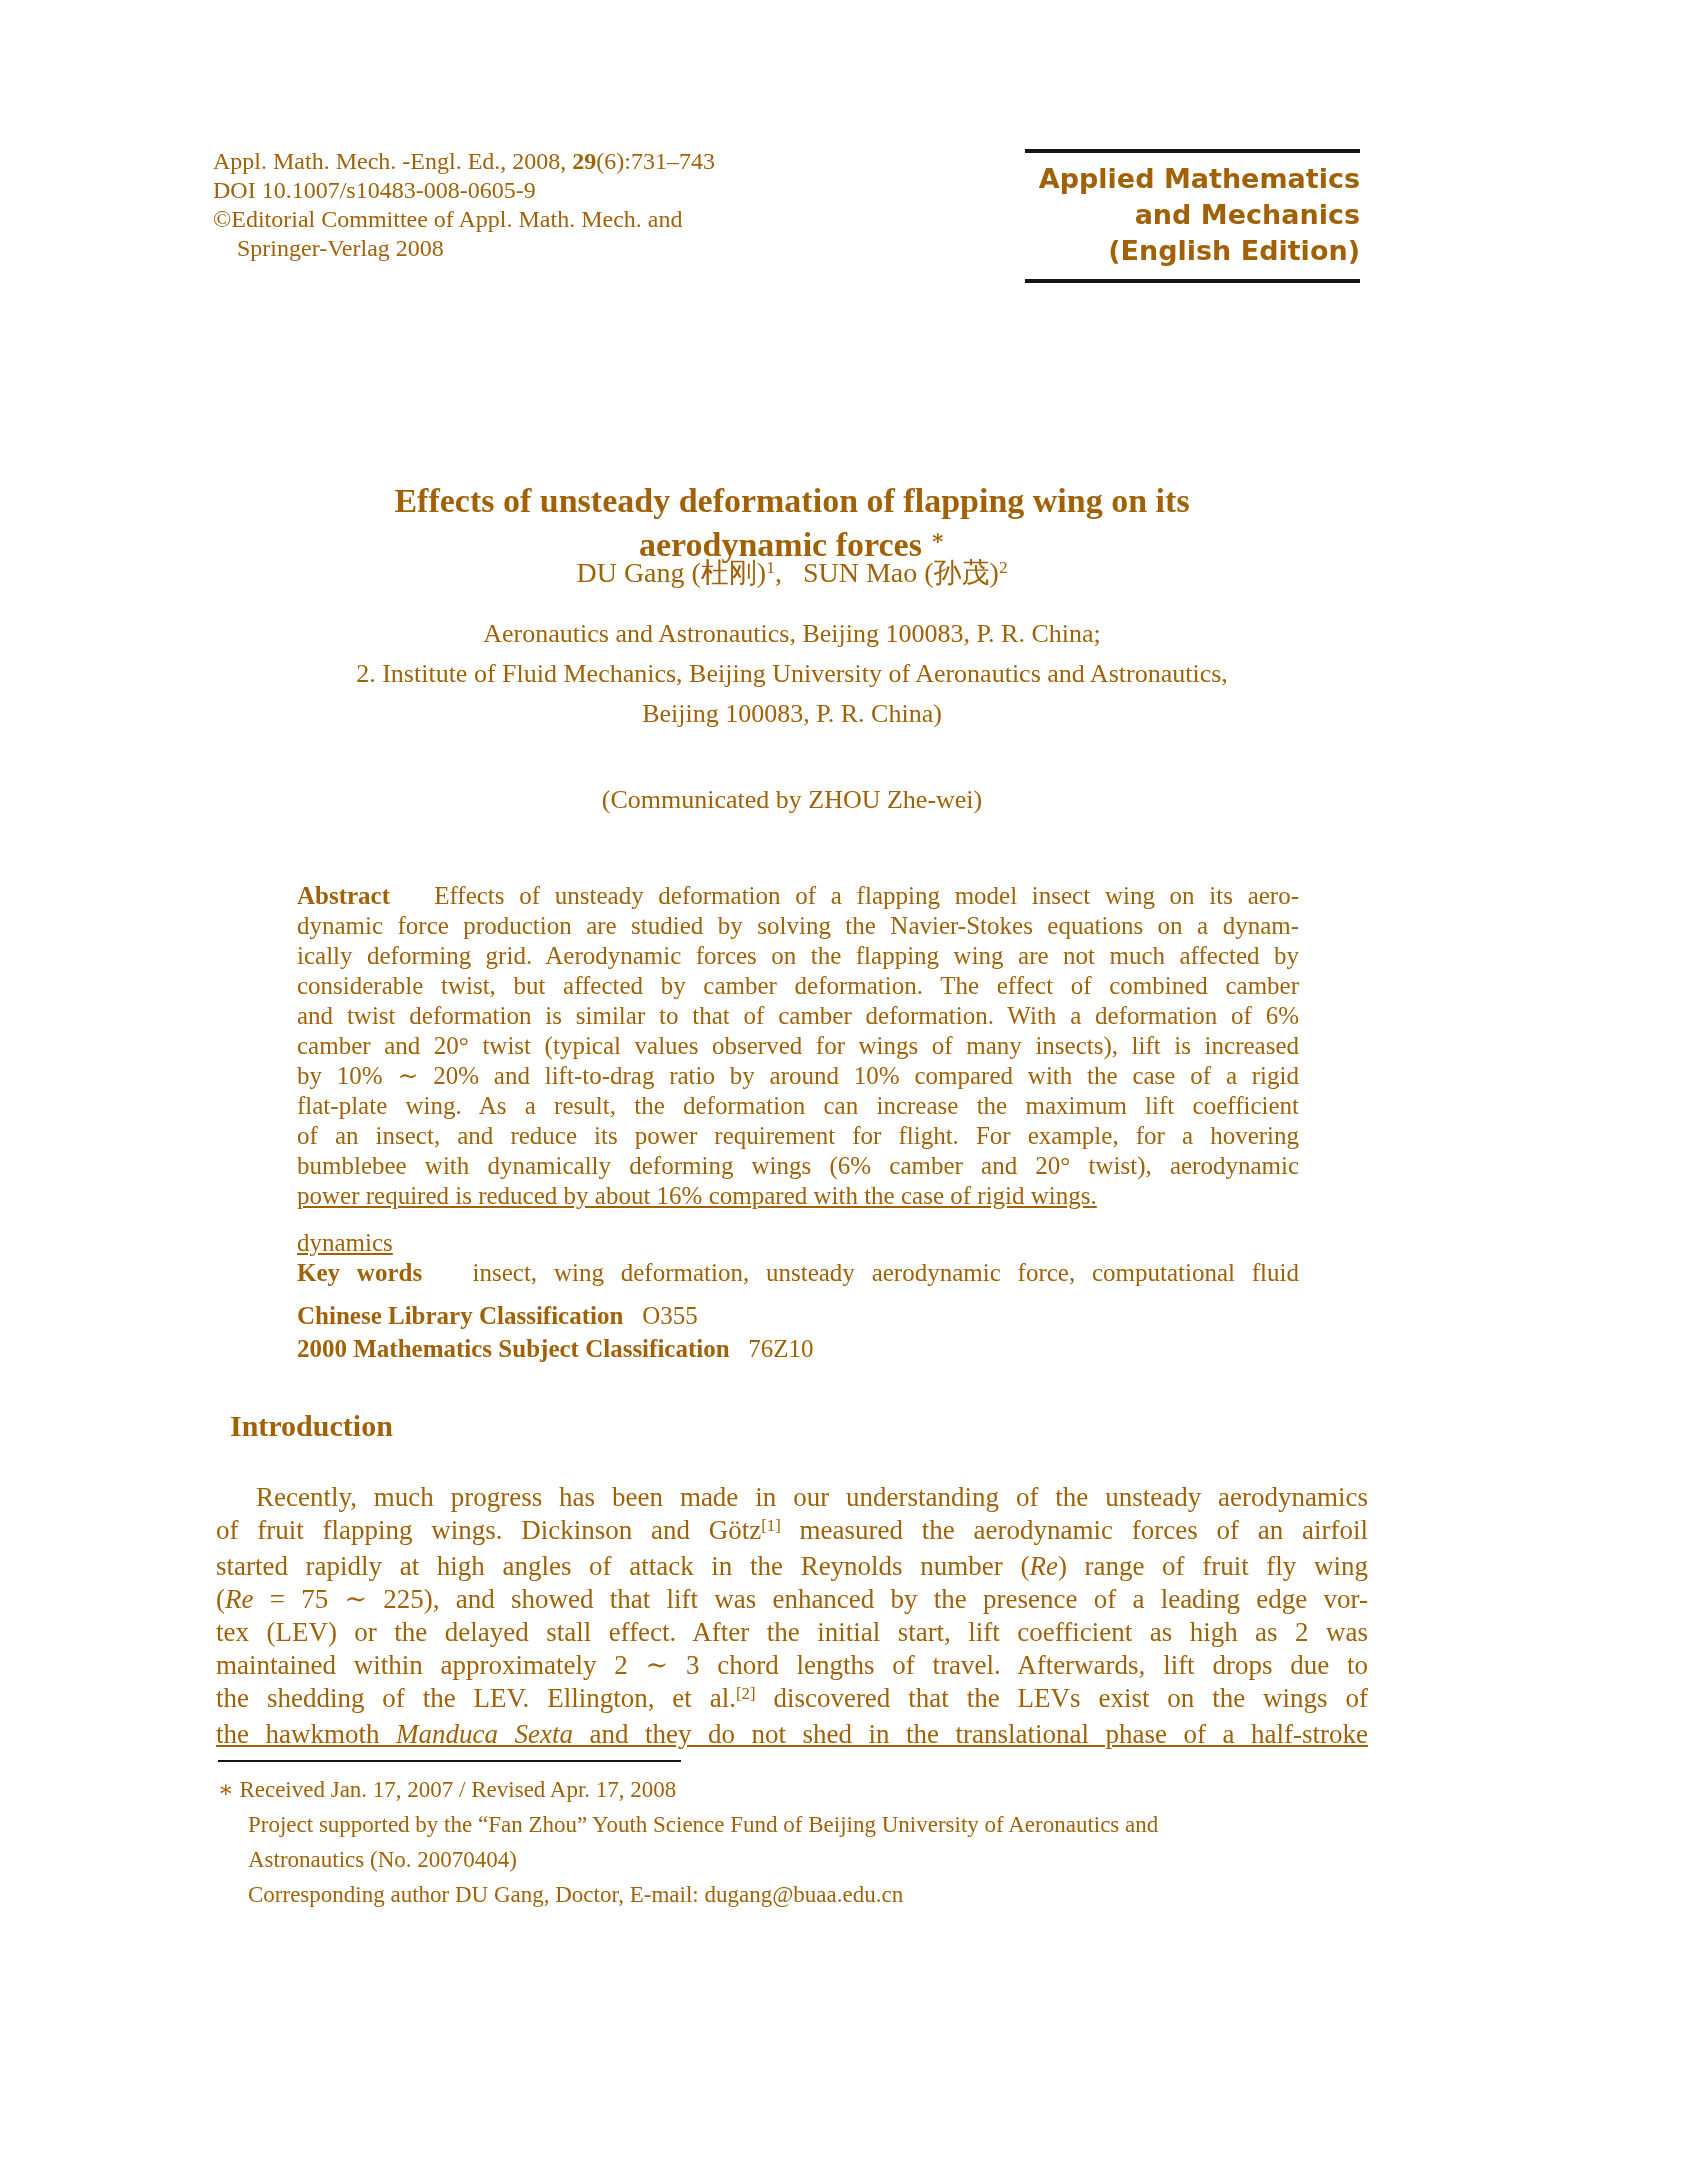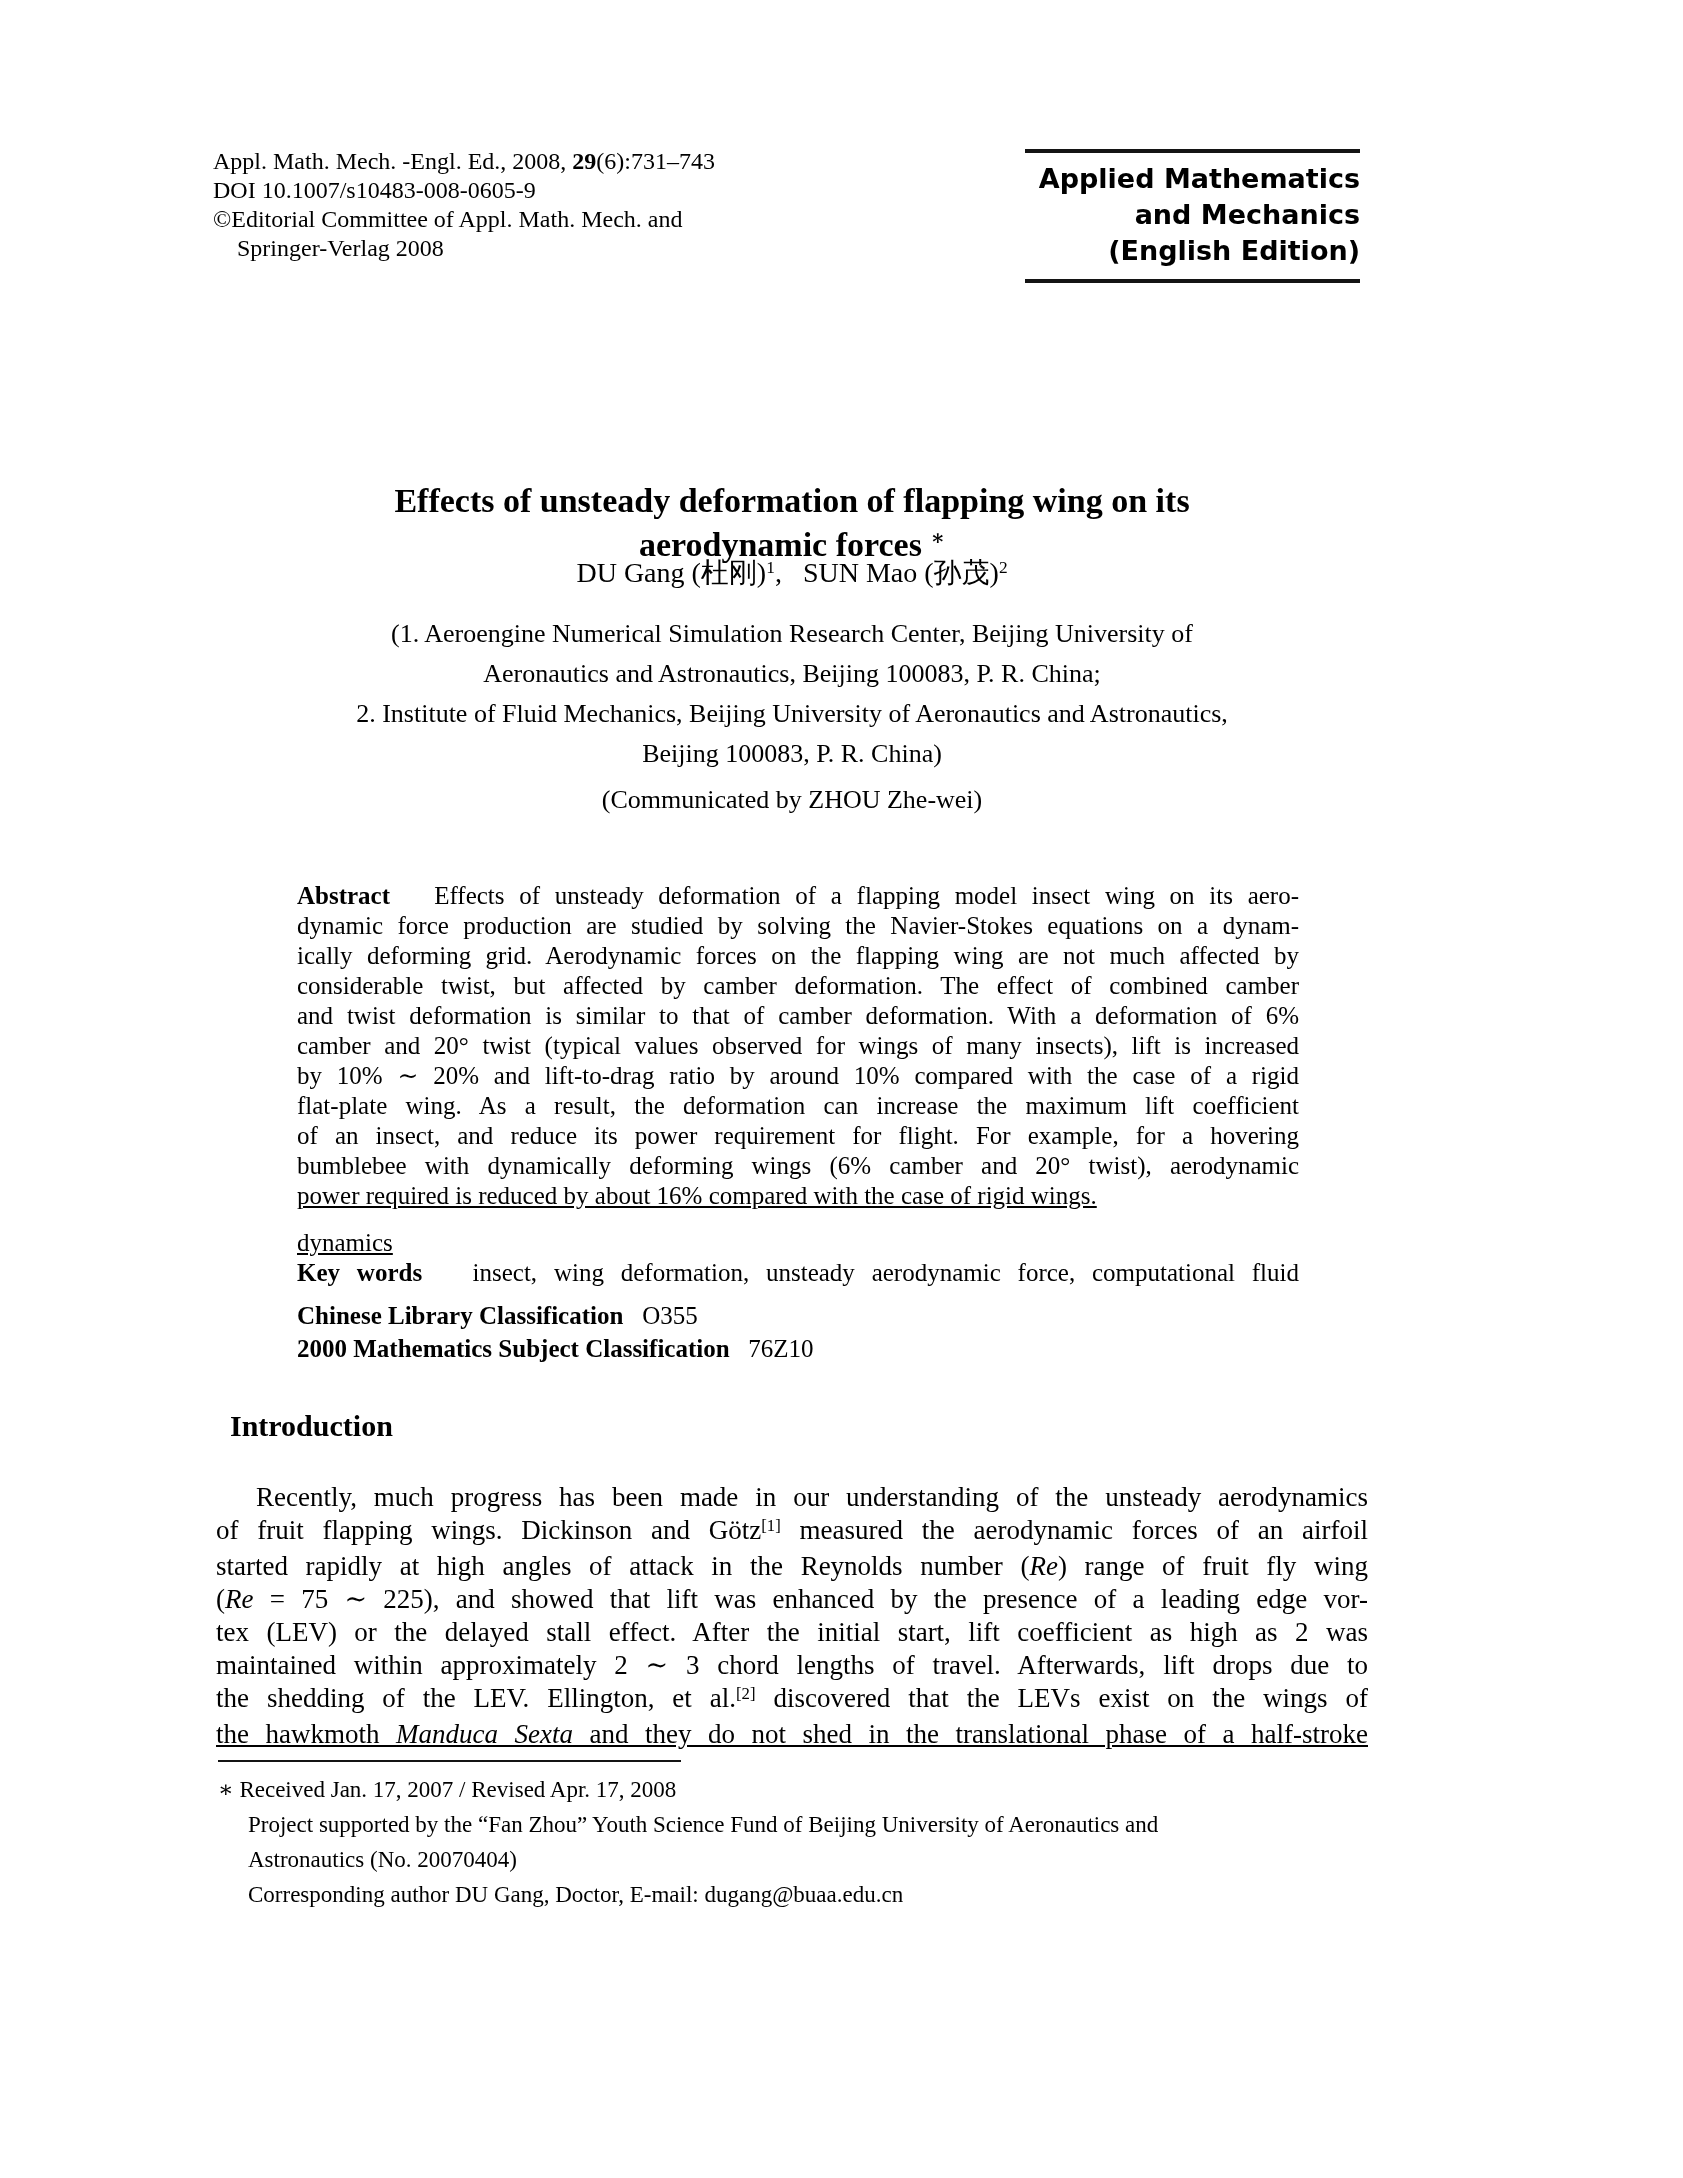--- a/index.html
+++ b/index.html
@@ -1,21 +1,21 @@
 <!DOCTYPE html>
 <html><head>
 <meta charset="utf-8">
 <style>
   html, body { margin: 0; padding: 0; background: #ffffff; }
   .page {
     position: relative;
     width: 1683px;
     height: 2178px;
     background: #ffffff;
-    color: #000000;
+    color: #a16207;
     font-family: "Liberation Serif", "DejaVu Serif", serif;
     overflow: hidden;
   }
   .abs { position: absolute; }
 
   
   .b   { font-weight: bold; }
   .i   { font-style: italic; }
   .sup { font-size: 62%; position: relative; top: -0.5em; }
 
@@ -138,21 +138,20 @@
   </div>
 
   <div class="abs title">
     <div>Effects of unsteady deformation of flapping wing on its</div>
     <div><span>aerodynamic forces </span><span class="sup">∗</span></div>
   </div>
 
   <div class="abs authors"><span>DU Gang (杜刚)</span><span class="sup">1</span><span>,&nbsp;&nbsp;&nbsp;SUN Mao (孙茂)</span><span class="sup">2</span></div>
 
   <div class="abs affiliations lines-center">
-    <div class="line"><span>(1. Aeroengine Numerical Simulation Research Center, Beijing University of</span></div>
     <div class="line"><span>Aeronautics and Astronautics, Beijing 100083, P. R. China;</span></div>
     <div class="line"><span>2. Institute of Fluid Mechanics, Beijing University of Aeronautics and Astronautics,</span></div>
     <div class="line"><span>Beijing 100083, P. R. China)</span></div>
   </div>
 
   <div class="abs communicated">(Communicated by ZHOU Zhe-wei)</div>
 
   <div class="abs abstract justify">
       <div class="line"><span class="b">Abstract</span><span>&nbsp;&nbsp;&nbsp;Effects of unsteady deformation of a flapping model insect wing on its aero-</span></div>
       <div class="line"><span>dynamic force production are studied by solving the Navier-Stokes equations on a dynam-</span></div>

